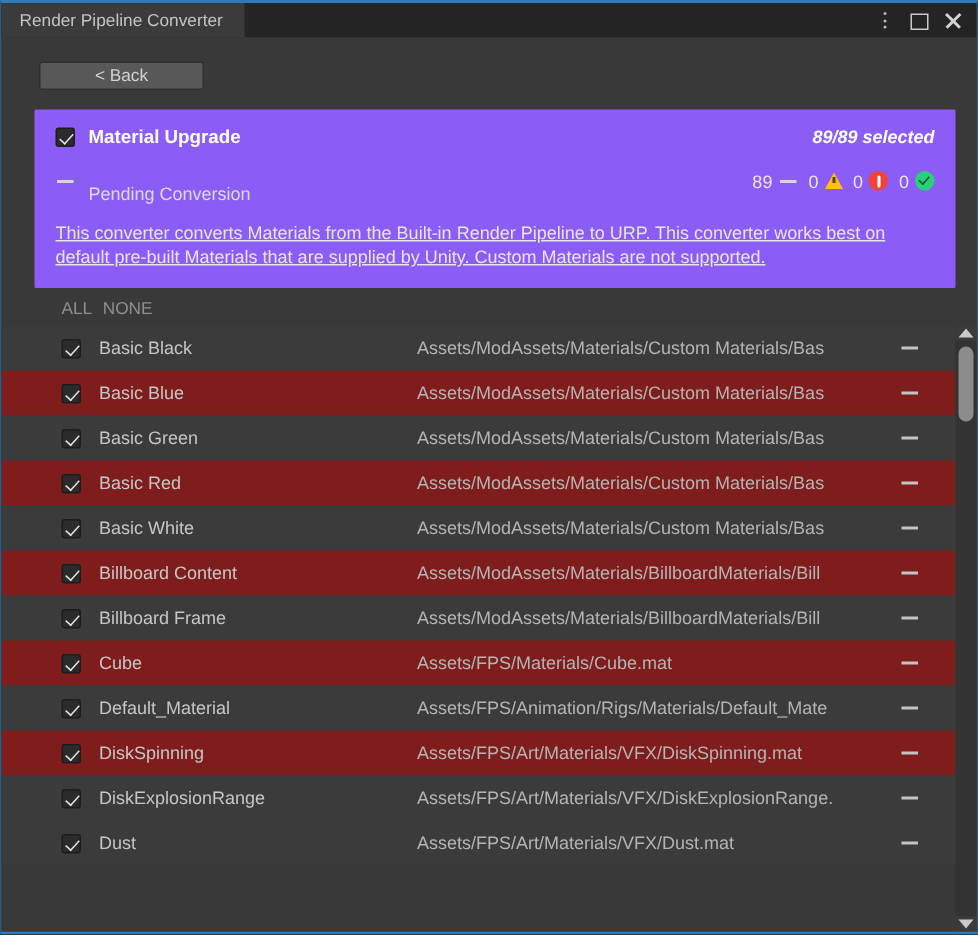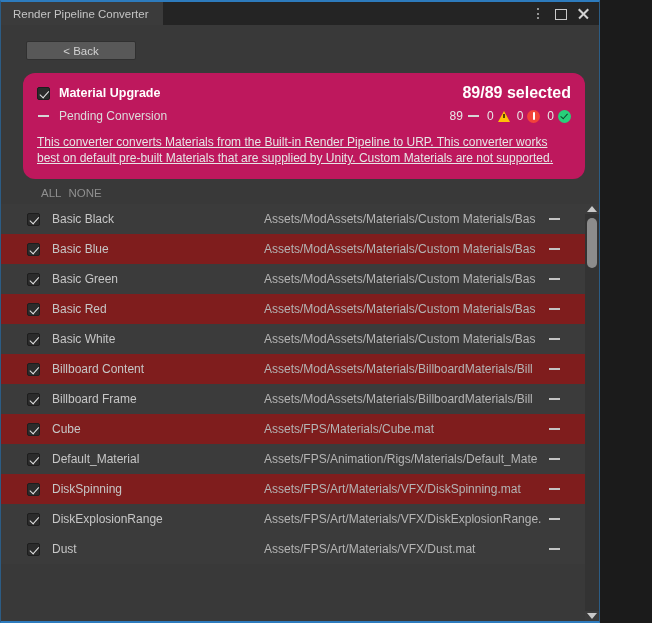--- a/index.html
+++ b/index.html
@@ -7,21 +7,21 @@
   html, body {
     width: 652px;
     height: 623px;
     background: #1b1b1b;
     font-family: "Liberation Sans", sans-serif;
     overflow: hidden;
   }
 
   #window {
     position: relative;
-    width: 600px;
+    width: 652px;
     height: 623px;
     background: #393939;
     border: 1px solid #2c5c84;
     border-top: 2px solid #2d7bbd;
     border-bottom: 2px solid #2d7bbd;
     display: flex;
     flex-direction: column;
   }
 
   
@@ -115,22 +115,22 @@
     font-family: "Liberation Sans", sans-serif;
     display: flex;
     align-items: center;
     justify-content: center;
     cursor: default;
   }
 
   
   #converter-panel {
     margin: 0 14px 0 22px;
-    background: #be185d;
-    border-radius: 12px;
+    background: #8b5cf6;
+    border-radius: 1px;
     padding: 11px 14px 13px 14px;
   }
 
   .panel-row {
     display: flex;
     align-items: center;
     justify-content: space-between;
   }
 
   .panel-row-left { display: flex; align-items: center; gap: 9px; }
@@ -155,36 +155,38 @@
   }
 
   #panel-title {
     color: #ffffff;
     font-size: 12.5px;
     font-weight: bold;
   }
 
   #selected-count {
     color: #ffffff;
-    font-size: 16px;
+    font-size: 12px;
     font-weight: bold;
+    font-style: italic;
   }
 
   #pending-row { margin-top: 7px; }
 
   .dash-mark {
     width: 11px; height: 2px;
     background: #d6d6d6;
     flex: 0 0 auto;
     margin: 0 1px;
   }
 
   #pending-label {
     color: #dcdcdc;
     font-size: 12px;
+    margin-top: 17px;
   }
 
   #status-group {
     display: flex;
     align-items: center;
     gap: 7px;
     font-size: 12px;
     color: #e8e8e8;
   }
 
@@ -268,21 +270,21 @@
   #list {
     flex: 1 1 auto;
     overflow: hidden;
     position: relative;
   }
 
   .list-row {
     height: 30px;
     display: flex;
     align-items: center;
-    padding-left: 26px;
+    padding-left: 40px;
     padding-right: 10px;
     cursor: default;
   }
   .list-row.odd  { background: #3b3b3b; }
   .list-row.even { background: #7f1d1d; }
 
   .row-cb {
     width: 13px; height: 13px;
     background: #2b2b2b;
     border: 1px solid #1d1d1d;

